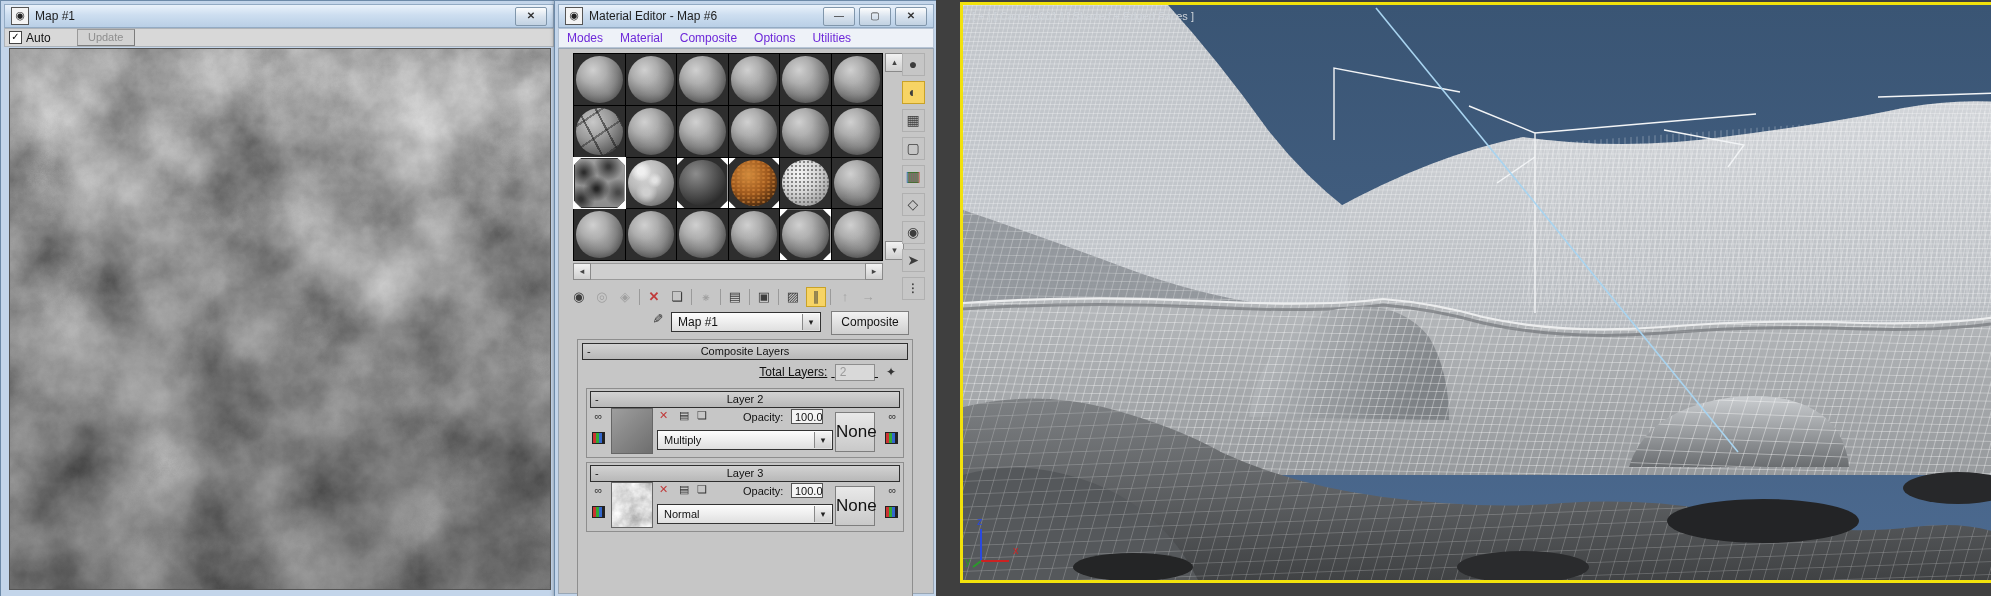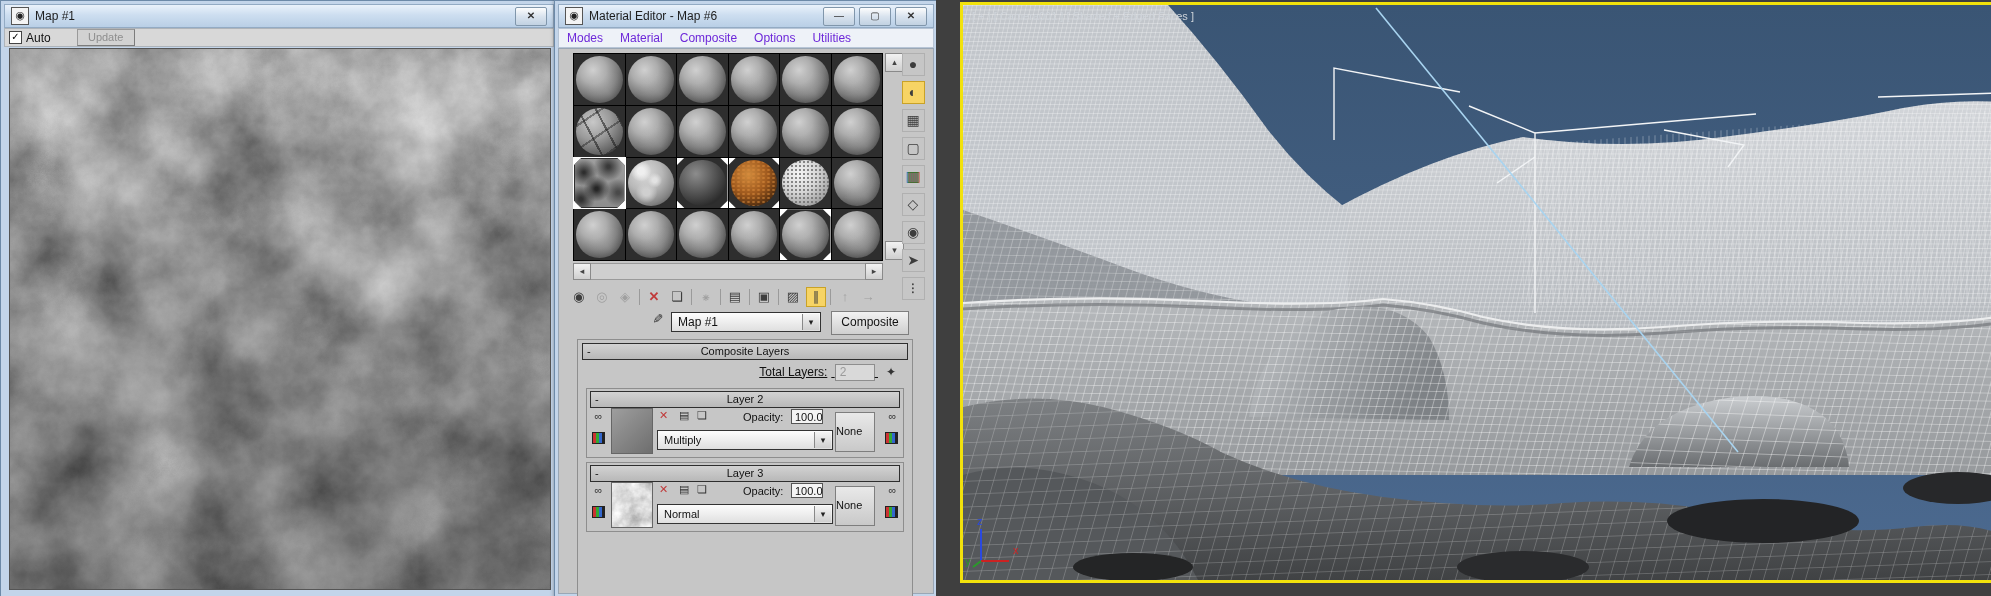--- a/index.html
+++ b/index.html
@@ -112,21 +112,21 @@
   .thumb{position:absolute;left:20px;top:0;width:40px;height:44px;border:1px solid #666;}
   .thumb.grad{background:linear-gradient(135deg,#9e9e9e,#6e6e6e);}
   .licon{position:absolute;top:1px;font-size:11px;color:#333;}
   .licon.red{color:#c03a3a;}
   .opl{position:absolute;top:3px;font-size:11px;}
   .opfield{position:absolute;top:1px;width:32px;height:15px;background:#f4f4f4;border:1px solid #555;
            line-height:14px;padding-left:3px;box-sizing:border-box;font-size:11px;}
   .spin{position:absolute;top:1px;width:10px;height:16px;font-size:6px;line-height:8px;text-align:center;color:#222;}
   .blend{left:66px;top:22px;width:176px;font-size:11px;}
   .nonebtn{position:absolute;right:24px;top:4px;width:38px;height:38px;background:linear-gradient(#e9e9e9,#c9c9c9);
-           border:1px solid #7e7e7e;text-align:left;line-height:37px;font-size:11px;}
+           border:1px solid #7e7e7e;text-align:right;line-height:37px;font-size:17px;}
   
   #vpwrap{position:absolute;left:936px;top:0;width:1055px;height:596px;background:#3f3f3f;}
   #vpframe{position:absolute;left:24px;top:2px;width:1035px;height:575px;border:3px solid #f2e20c;background:#3a5574;}
   #vplabel{position:absolute;left:9px;top:5px;color:#cfd4da;font-size:11px;z-index:5;}
   svg{display:block;}
 </style>
 </head>
 <body>
 <div id="stage">
 

